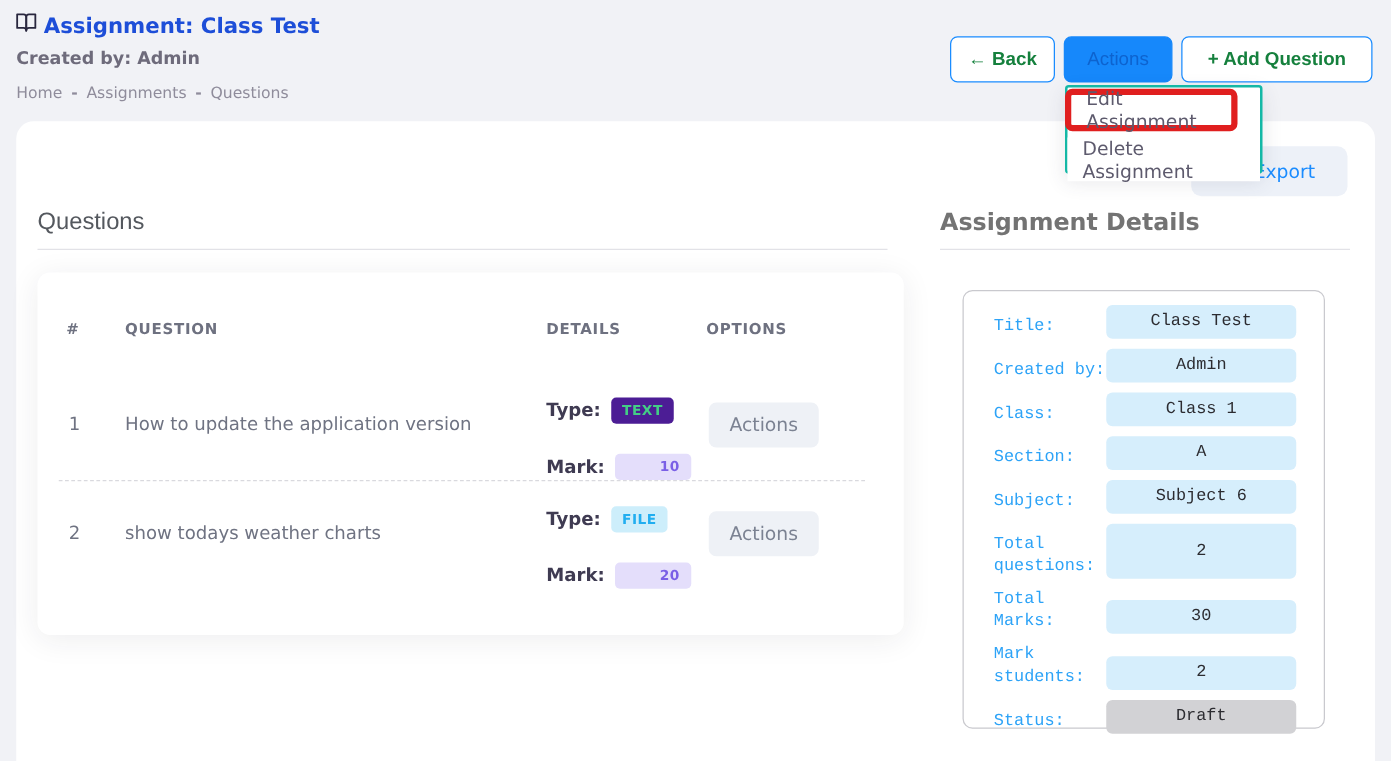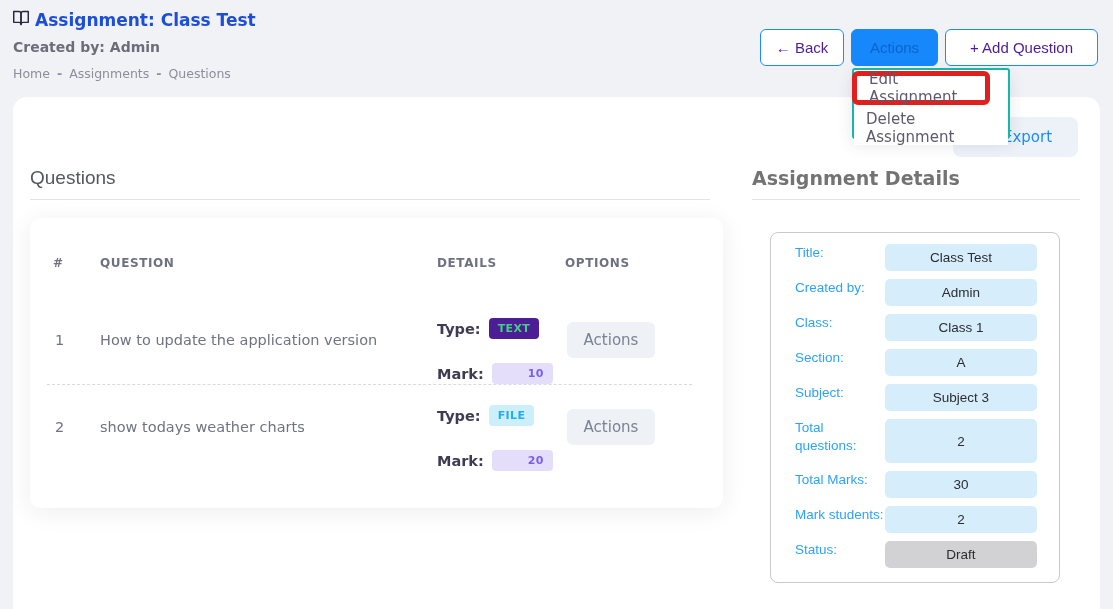--- a/index.html
+++ b/index.html
@@ -27,22 +27,22 @@
   .breadcrumb {
     position:absolute; left:13px; top:66px;
     font-size:12.5px; color:#8f8c9b; display:flex; gap:7px; align-items:center;
   }
   .breadcrumb .sep { font-weight:700; color:#8f8c9b; }
 
   
   .btn {
     display:inline-flex; align-items:center; justify-content:center;
     height:37px; border-radius:6px; font-size:15px; cursor:pointer;
-    border:1px solid #1a8cff; background:#fff; color:#4c1d95;
-    padding:0 16px; white-space:nowrap;
+    border:1px solid #1a8cff; background:#fff; color:#15803d;
+    padding:0 16px; white-space:nowrap;font-weight:bold;
   }
   .btn-back     { position:absolute; left:760px; top:29px; width:84px; }
   .btn-actions  { position:absolute; left:851px; top:29px; width:87px;
                   background:#1688fb; border-color:#1688fb; color:#0d63cf; font-weight:500; }
   .btn-add      { position:absolute; left:945px; top:29px; width:153px; }
 
   
   .dropdown {
     position:absolute; left:852px; top:68px; width:158px; height:71px;
     background:#fff; border:2px solid #14b8a6; border-radius:3px;
@@ -115,21 +115,21 @@
                   border-top:1px dashed #d9d9de; }
 
   
   .det-card {
     position:absolute; left:770px; top:232px; width:290px; height:351px;
     background:#fff; border:1px solid #c9c9ce; border-radius:8px;
     padding:11px 22px 11px 24px;
     font-family:"Liberation Sans",sans-serif;
     display:flex; flex-direction:column;
   }
-  .det-row { display:flex; align-items:flex-start; margin-bottom:8px; }
+  .det-row { display:flex; align-items:flex-end; margin-bottom:8px;font-family:Liberation Mono, monospace; }
   .det-label { flex:0 0 90px; font-size:13.5px; color:#2da3f7; line-height:1.35; }
   .det-field {
     flex:1; height:27px; background:#d6eefc; border-radius:5px;
     display:flex; align-items:center; justify-content:center;
     font-size:13.5px; color:#2c2c31;
   }
   .det-row-tall .det-field { height:44px; }
   .det-row-status .det-field { background:#d2d2d5; }
 </style>
 </head>
@@ -233,21 +233,21 @@
     <div class="det-row">
       <div class="det-label">Class:</div>
       <div class="det-field">Class 1</div>
     </div>
     <div class="det-row">
       <div class="det-label">Section:</div>
       <div class="det-field">A</div>
     </div>
     <div class="det-row">
       <div class="det-label">Subject:</div>
-      <div class="det-field">Subject 3</div>
+      <div class="det-field">Subject 6</div>
     </div>
     <div class="det-row det-row-tall">
       <div class="det-label">Total questions:</div>
       <div class="det-field">2</div>
     </div>
     <div class="det-row">
       <div class="det-label">Total Marks:</div>
       <div class="det-field">30</div>
     </div>
     <div class="det-row">

